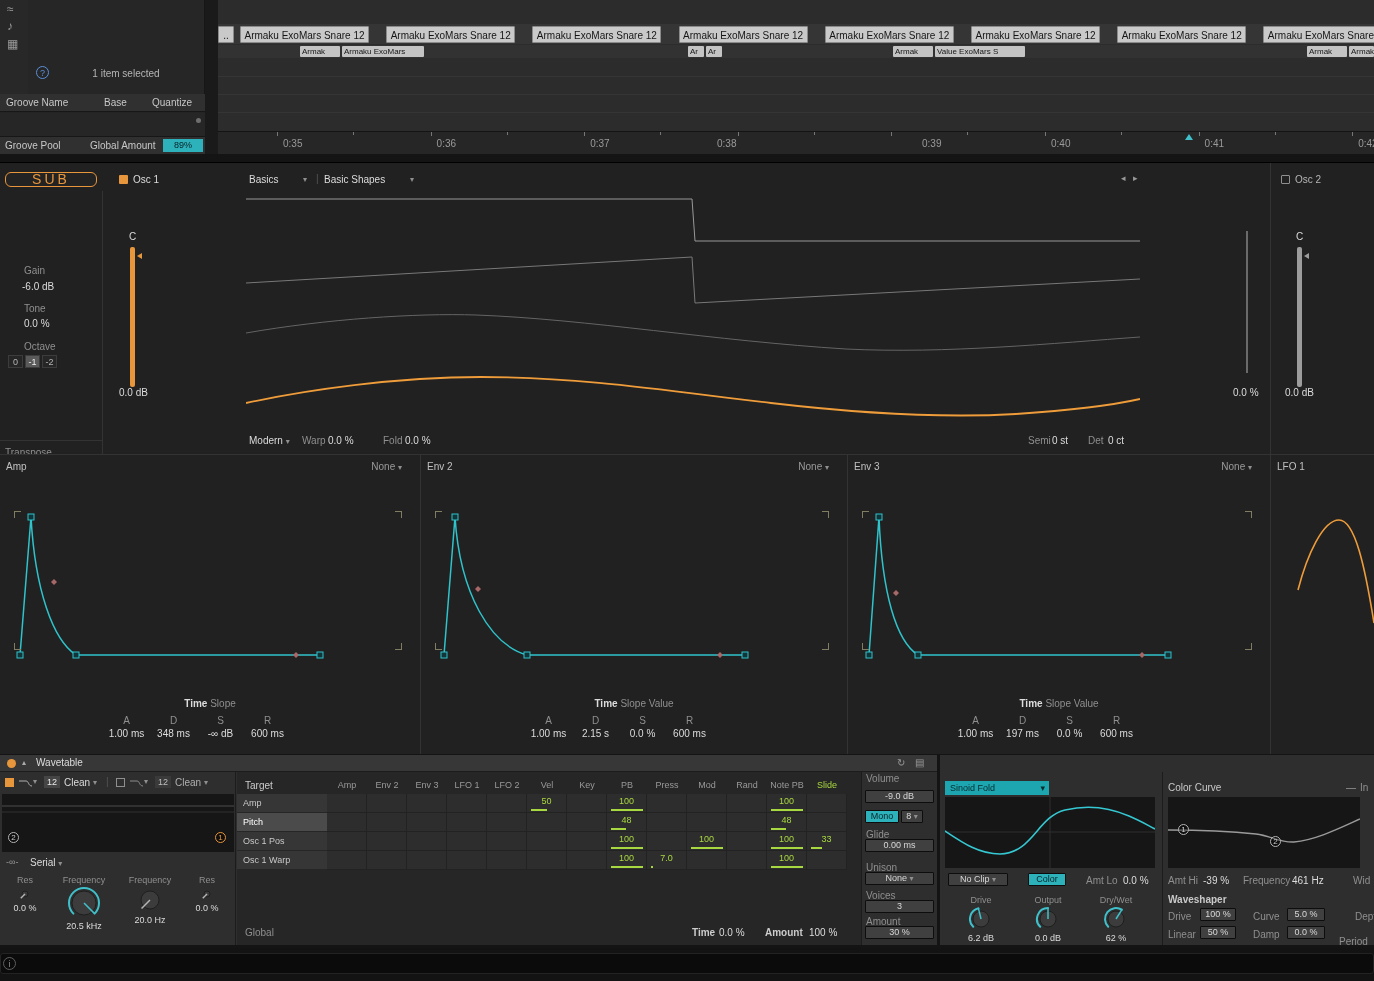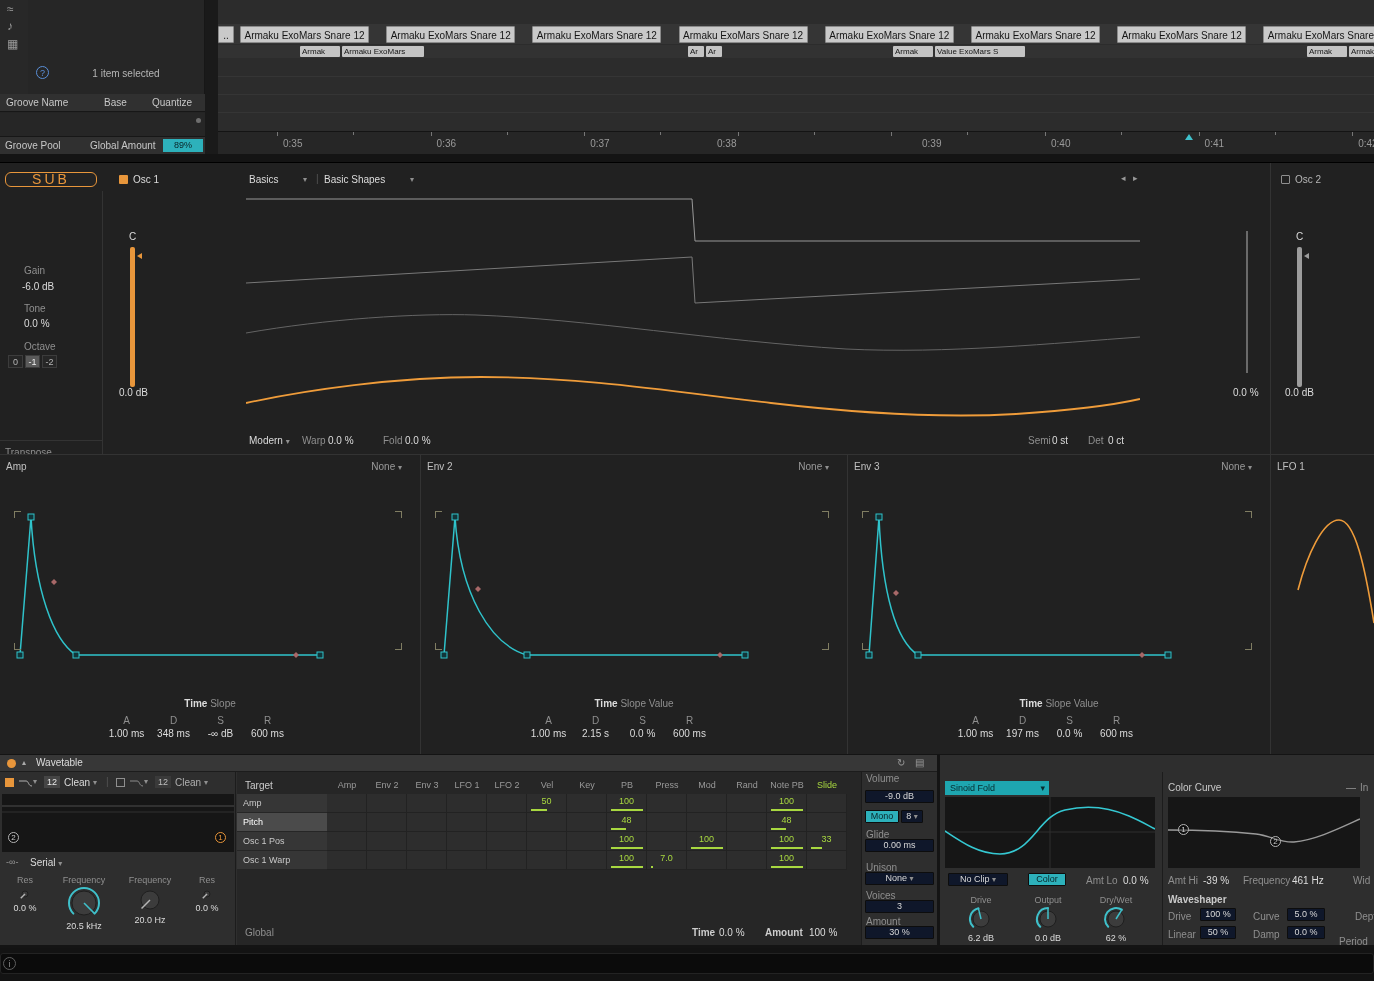--- a/index.html
+++ b/index.html
@@ -3,21 +3,21 @@
 <meta charset="utf-8">
 <style>
   *{margin:0;padding:0;box-sizing:border-box}
   html,body{background:#0e0e0e}
   body{font-family:"Liberation Sans",sans-serif}
   #root{position:relative;width:1374px;height:981px;background:#141414;overflow:hidden;font-size:10px;color:#c0c0c0;cursor:default}
   .abs{position:absolute}
   .lbl{color:#8f8f8f}
   .val{color:#dcdcdc}
   .dd{color:#8f8f8f;font-size:8px}
-  .box{position:absolute;background:#0f172a;border:1px solid #0d0d0d;color:#d8d8d8;text-align:center;font-size:9px;line-height:11px;border-radius:1px}
+  .box{position:absolute;background:#404040;border:1px solid #0d0d0d;color:#d8d8d8;text-align:center;font-size:9px;line-height:11px;border-radius:1px}
   .teal{background:#2db1bb !important;color:#09262a !important}
   .clip{position:absolute;top:26px;height:17px;background:#c9c9c9;color:#151515;font-size:10px;line-height:17px;text-align:center;overflow:hidden;white-space:nowrap;border:1px solid #8a8a8a;border-radius:1px}
   .clip2{position:absolute;top:46px;height:11px;background:#c4c4c4;color:#151515;font-size:8px;line-height:11px;padding:0 2px;overflow:hidden;white-space:nowrap;border-radius:1px}
   .tl-label{position:absolute;top:6px;color:#9a9a9a;font-size:10px}
   .tick{position:absolute;top:0;width:1px;height:4px;background:#777}
   .oct{width:15px;height:13px;background:#262626;border:1px solid #3c3c3c;color:#b5b5b5;text-align:center;line-height:12px;font-size:9px}
   .oct.sel{background:#5a5a5a;color:#eee}
   .env-panel{position:absolute;top:292px;height:299px;border-right:1px solid #333;background:#212121}
   .env-title{position:absolute;left:6px;top:6px;color:#c0c0c0}
   .corner{position:absolute;width:7px;height:7px;border:0 solid #807d62}

